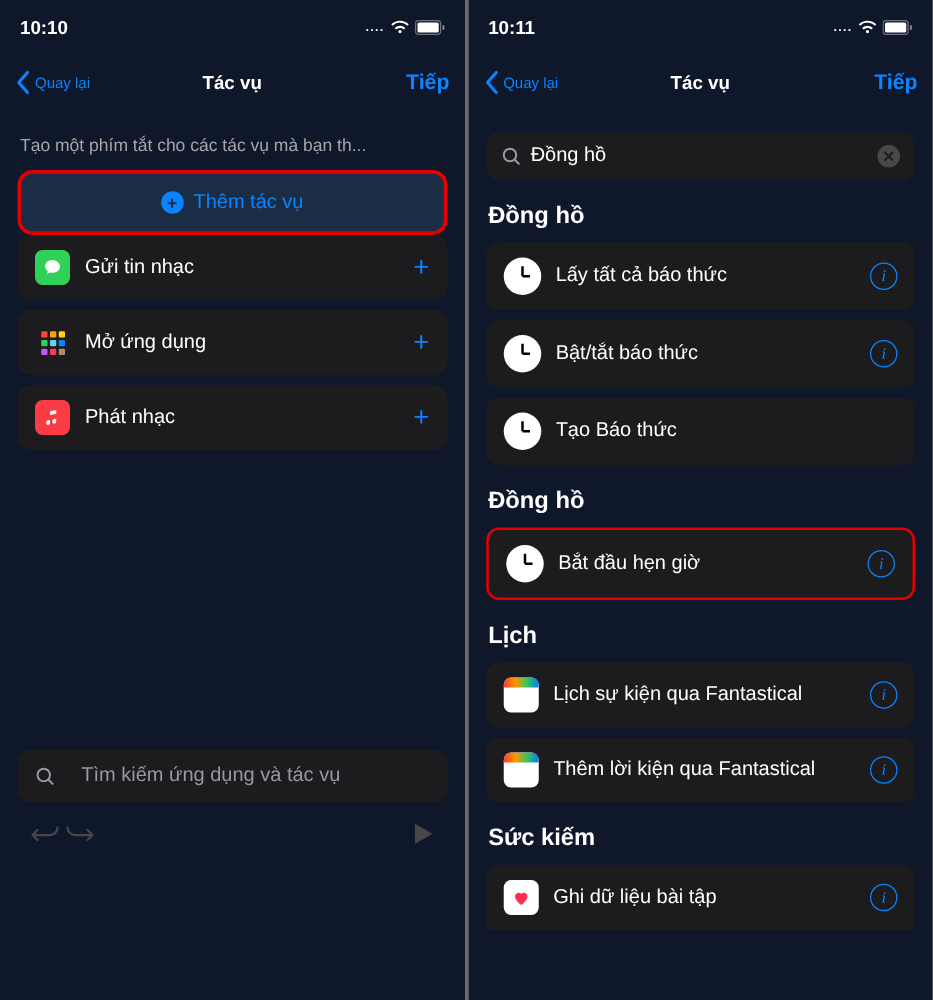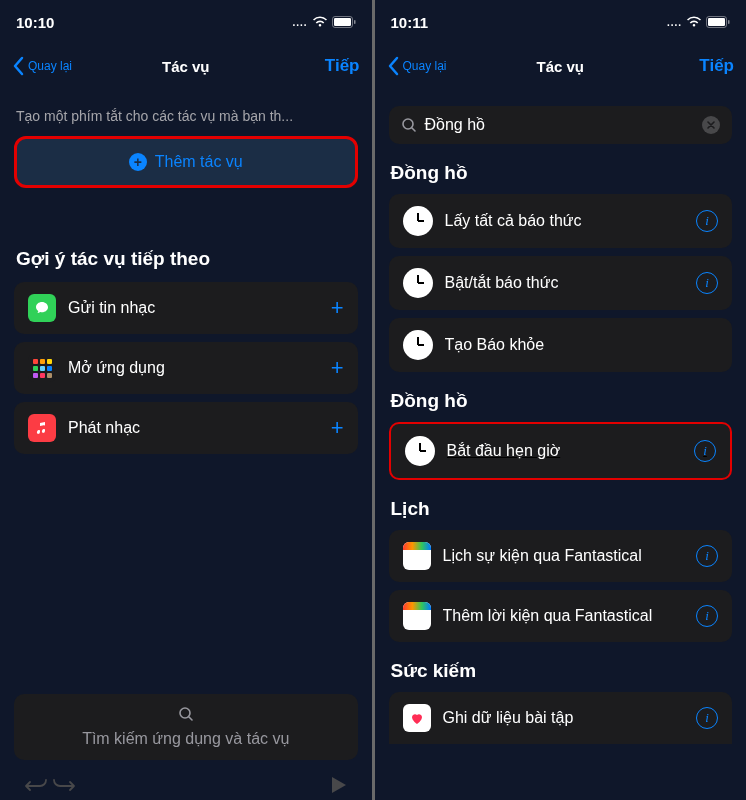--- a/index.html
+++ b/index.html
@@ -17,42 +17,42 @@
 .content { flex: 1; padding: 0 14px; overflow: hidden; }
 .description { color: #a5a5aa; font-size: 14px; margin: 20px 0 12px; padding: 0 2px; }
 .add-button { background: #1b2d45; border: 3px solid #e30000; border-radius: 12px; padding: 14px; display: flex; align-items: center; justify-content: center; gap: 8px; cursor: pointer; }
 .add-button-inner { display: flex; align-items: center; gap: 8px; color: #0a84ff; font-size: 16px; font-weight: 500; }
 .add-icon { width: 18px; height: 18px; border-radius: 50%; background: #0a84ff; display: flex; align-items: center; justify-content: center; color: #1b2d45; font-size: 14px; font-weight: bold; line-height: 1; }
 .section-header { color: #fff; font-size: 19px; font-weight: 600; margin: 60px 0 12px 2px; }
 .phone.right .section-header { margin-top: 18px; margin-bottom: 10px; }
 .section-header.tight { margin-top: 24px; }
 .list { display: flex; flex-direction: column; gap: 8px; }
 .list-item { background: #1c1c1e; border-radius: 10px; padding: 12px 14px; display: flex; align-items: center; gap: 12px; cursor: pointer; }
-.list-item.highlighted { border: 2.5px solid #e30000; text-decoration: underline; }
+.list-item.highlighted { border: 2.5px solid #e30000; }
 .item-icon { width: 28px; height: 28px; border-radius: 6px; display: flex; align-items: center; justify-content: center; flex-shrink: 0; font-size: 16px; }
 .item-icon.green { background: #30d158; }
 .item-icon.red { background: #fc3c44; }
 .item-icon.clock { width: 30px; height: 30px; border-radius: 50%; background: #fff; position: relative; }
 .item-icon.clock::after { content: ''; position: absolute; top: 50%; left: 50%; width: 2px; height: 8px; background: #000; transform-origin: bottom; transform: translate(-50%,-100%) rotate(0deg); }
 .item-icon.clock::before { content: ''; position: absolute; top: 50%; left: 50%; width: 2px; height: 6px; background: #000; transform-origin: bottom; transform: translate(-50%,-100%) rotate(90deg); }
 .item-icon.calendar { background: #fff; border-radius: 6px; position: relative; overflow: hidden; }
 .item-icon.calendar::before { content: ''; position: absolute; top: 0; left: 0; right: 0; height: 8px; background: linear-gradient(90deg,#ff3b30,#ff9500,#34c759,#007aff); }
 .item-icon.heart { background: #fff; border-radius: 6px; color: #ff2d55; }
 .item-label { flex: 1; color: #fff; font-size: 16px; white-space: nowrap; overflow: hidden; text-overflow: ellipsis; }
 .item-action { color: #0a84ff; font-size: 22px; font-weight: 300; flex-shrink: 0; }
 .info-icon { width: 22px; height: 22px; border: 1.5px solid #0a84ff; border-radius: 50%; display: flex; align-items: center; justify-content: center; color: #0a84ff; font-size: 13px; font-weight: 500; font-style: italic; font-family: Georgia, serif; flex-shrink: 0; }
 .search-bar { background: #1c1c1e; border-radius: 10px; padding: 10px 12px; display: flex; align-items: center; gap: 8px; margin: 18px 0 0; }
 .search-bar.with-value { justify-content: space-between; }
 .search-icon { color: #98989f; font-size: 16px; }
 .search-text { flex: 1; color: #98989f; font-size: 16px; }
 .search-text.filled { color: #fff; }
 .clear-btn { width: 18px; height: 18px; border-radius: 50%; background: #48484a; display: flex; align-items: center; justify-content: center; color: #1c1c1e; font-size: 12px; cursor: pointer; }
 .phone.left .content { display: flex; flex-direction: column; }
 .phone.left .bottom-container { margin-top: 240px; }
-.bottom-search { background: #1c1c1e; border-radius: 10px; padding: 12px 14px; display: flex; align-items: center; gap: 8px; flex-direction: column; }
+.bottom-search { background: #1c1c1e; border-radius: 10px; padding: 12px 14px; display: flex; align-items: center; gap: 21px; }
 .toolbar { display: flex; align-items: center; justify-content: space-around; padding: 14px 10px 8px; }
 .toolbar-icon { color: #48484a; font-size: 22px; }
 .chevron { display: inline-block; }
 svg { display: block; }
 .grid-dots { display: grid; grid-template-columns: repeat(3,1fr); gap: 2px; padding: 4px; }
 .grid-dots span { width: 5px; height: 5px; border-radius: 1px; }
 </style>
 </head>
 <body>
 
@@ -86,21 +86,20 @@
   <div class="content">
     <div class="description">Tạo một phím tắt cho các tác vụ mà bạn th...</div>
 
     <div class="add-button">
       <div class="add-button-inner">
         <span class="add-icon">+</span>
         <span>Thêm tác vụ</span>
       </div>
     </div>
 
-    <div class="section-header">Gợi ý tác vụ tiếp theo</div>
 
     <div class="list">
       <div class="list-item">
         <div class="item-icon green">
           <svg width="16" height="16" viewBox="0 0 16 16">
               <path d="M8 2C4.7 2 2 4.2 2 7c0 1.6.9 3 2.3 3.9-.1.8-.5 1.6-1 2.1 1.1-.1 2.1-.5 2.9-1 .6.1 1.2.2 1.8.2 3.3 0 6-2.2 6-5S11.3 2 8 2z" fill="#fff"></path>
             </svg>
         </div>
         <span class="item-label">Gửi tin nhạc</span>
         <span class="item-action">+</span>
@@ -207,21 +206,21 @@
         <span class="item-label">Lấy tất cả báo thức</span>
         <div class="info-icon">i</div>
       </div>
       <div class="list-item">
         <div class="item-icon clock"></div>
         <span class="item-label">Bật/tắt báo thức</span>
         <div class="info-icon">i</div>
       </div>
       <div class="list-item">
         <div class="item-icon clock"></div>
-        <span class="item-label">Tạo Báo khỏe</span>
+        <span class="item-label">Tạo Báo thức</span>
       </div>
     </div>
 
     <div class="section-header tight">Đồng hồ</div>
     <div class="list">
       <div class="list-item highlighted">
         <div class="item-icon clock"></div>
         <span class="item-label">Bắt đầu hẹn giờ</span>
         <div class="info-icon">i</div>
       </div>

